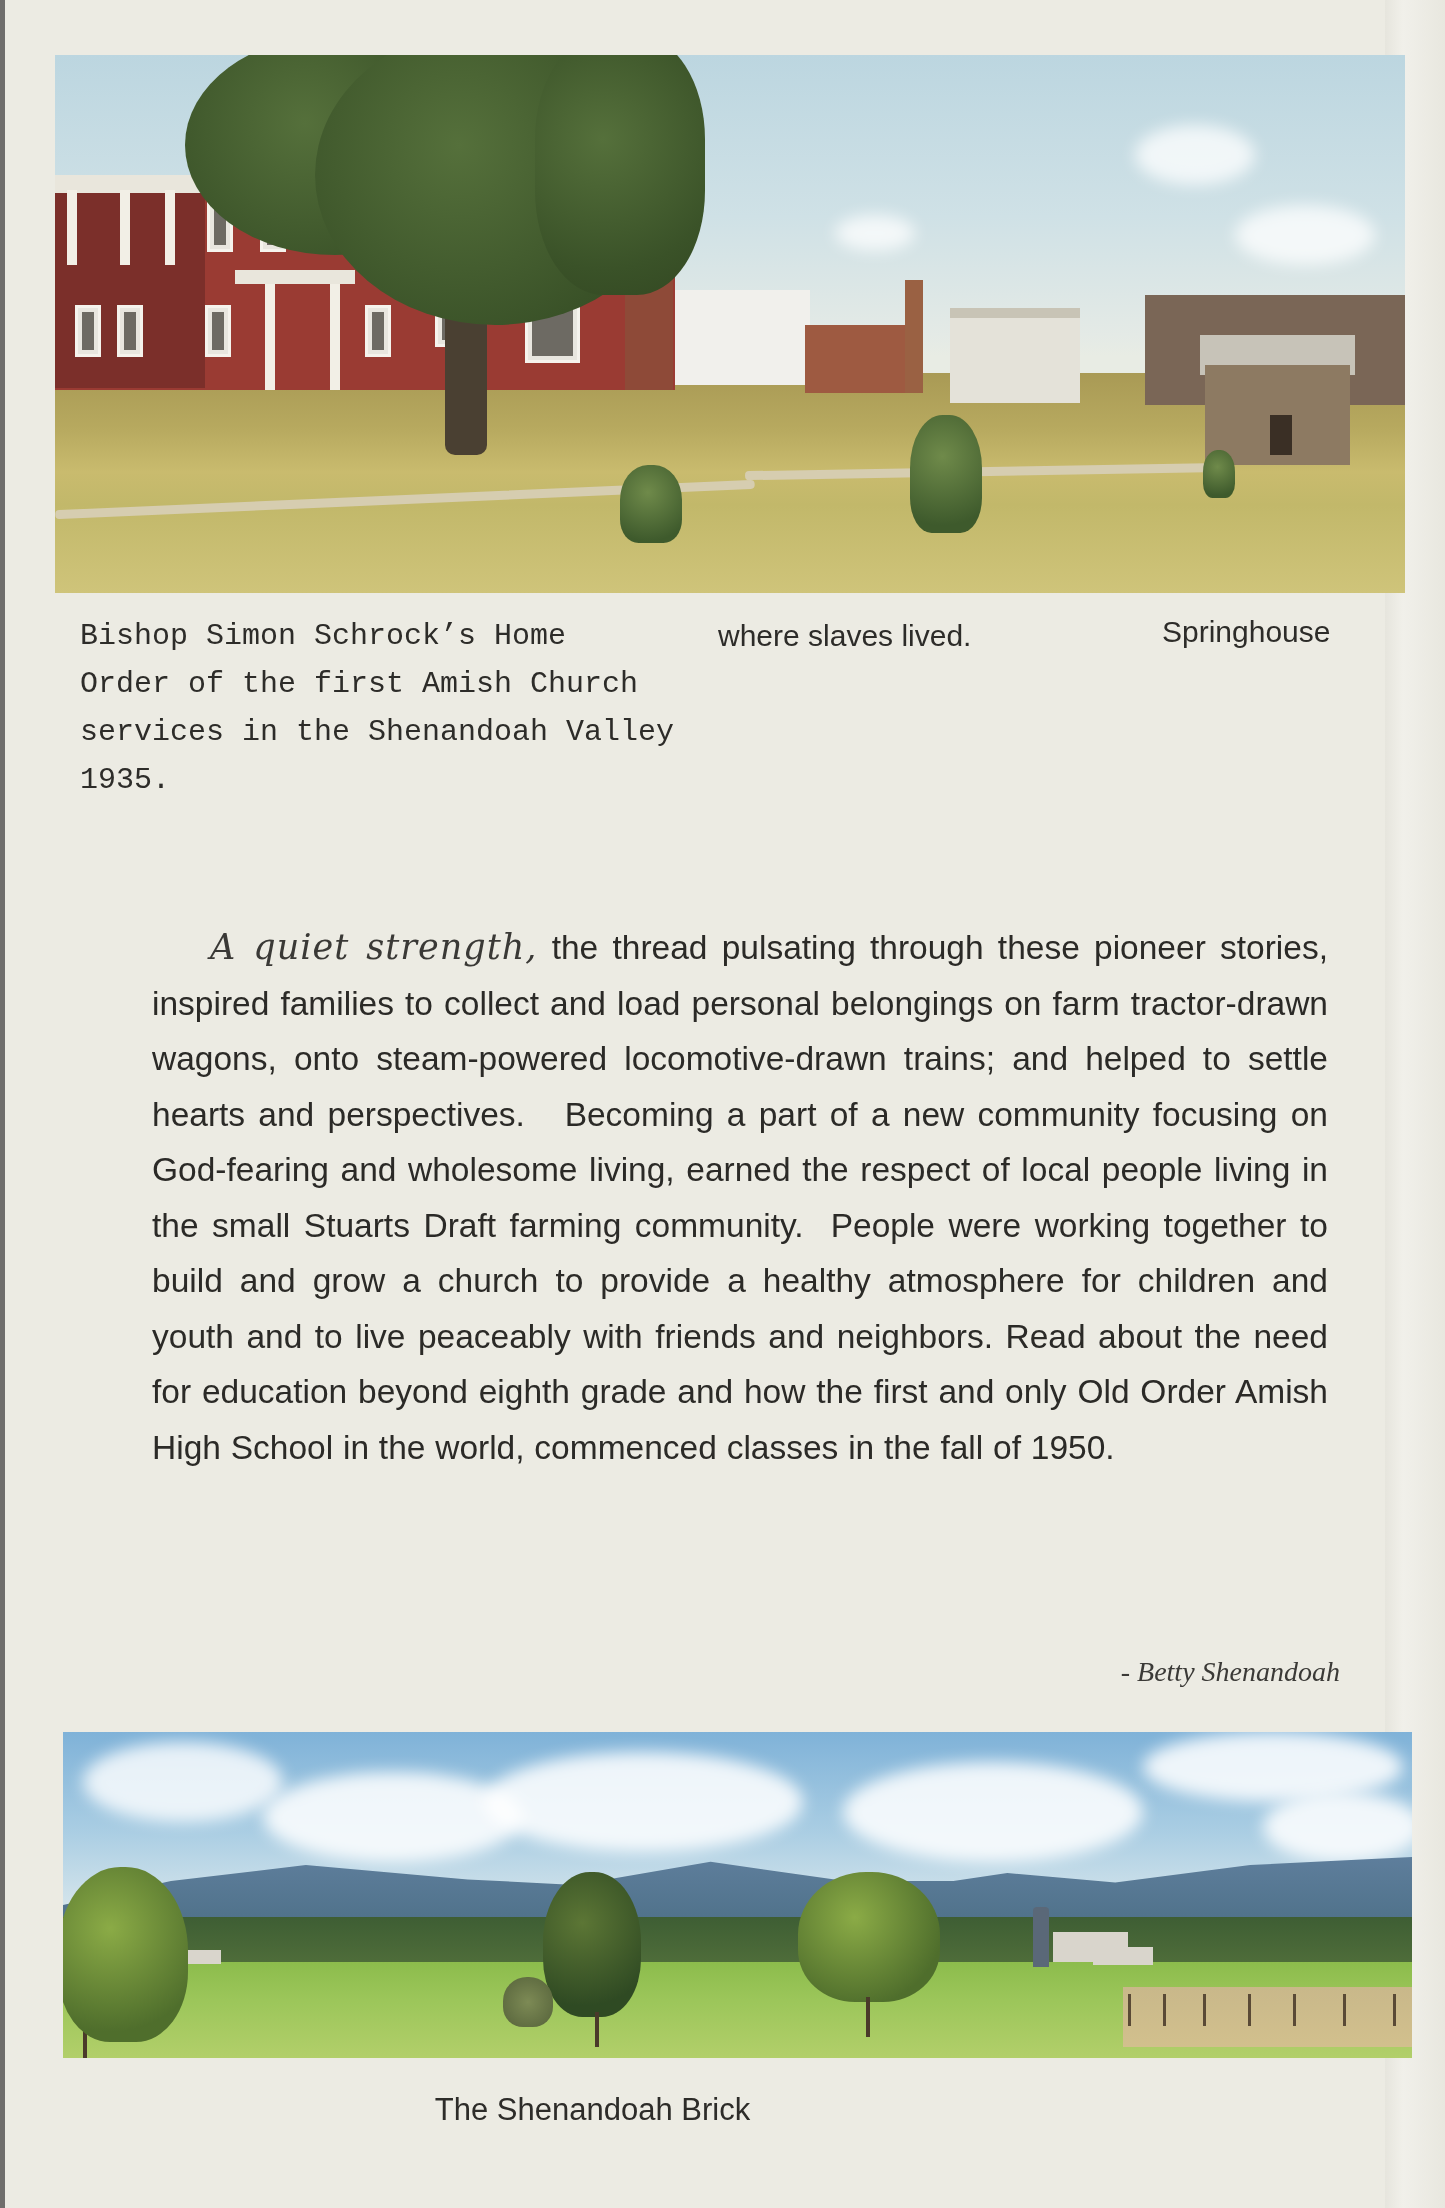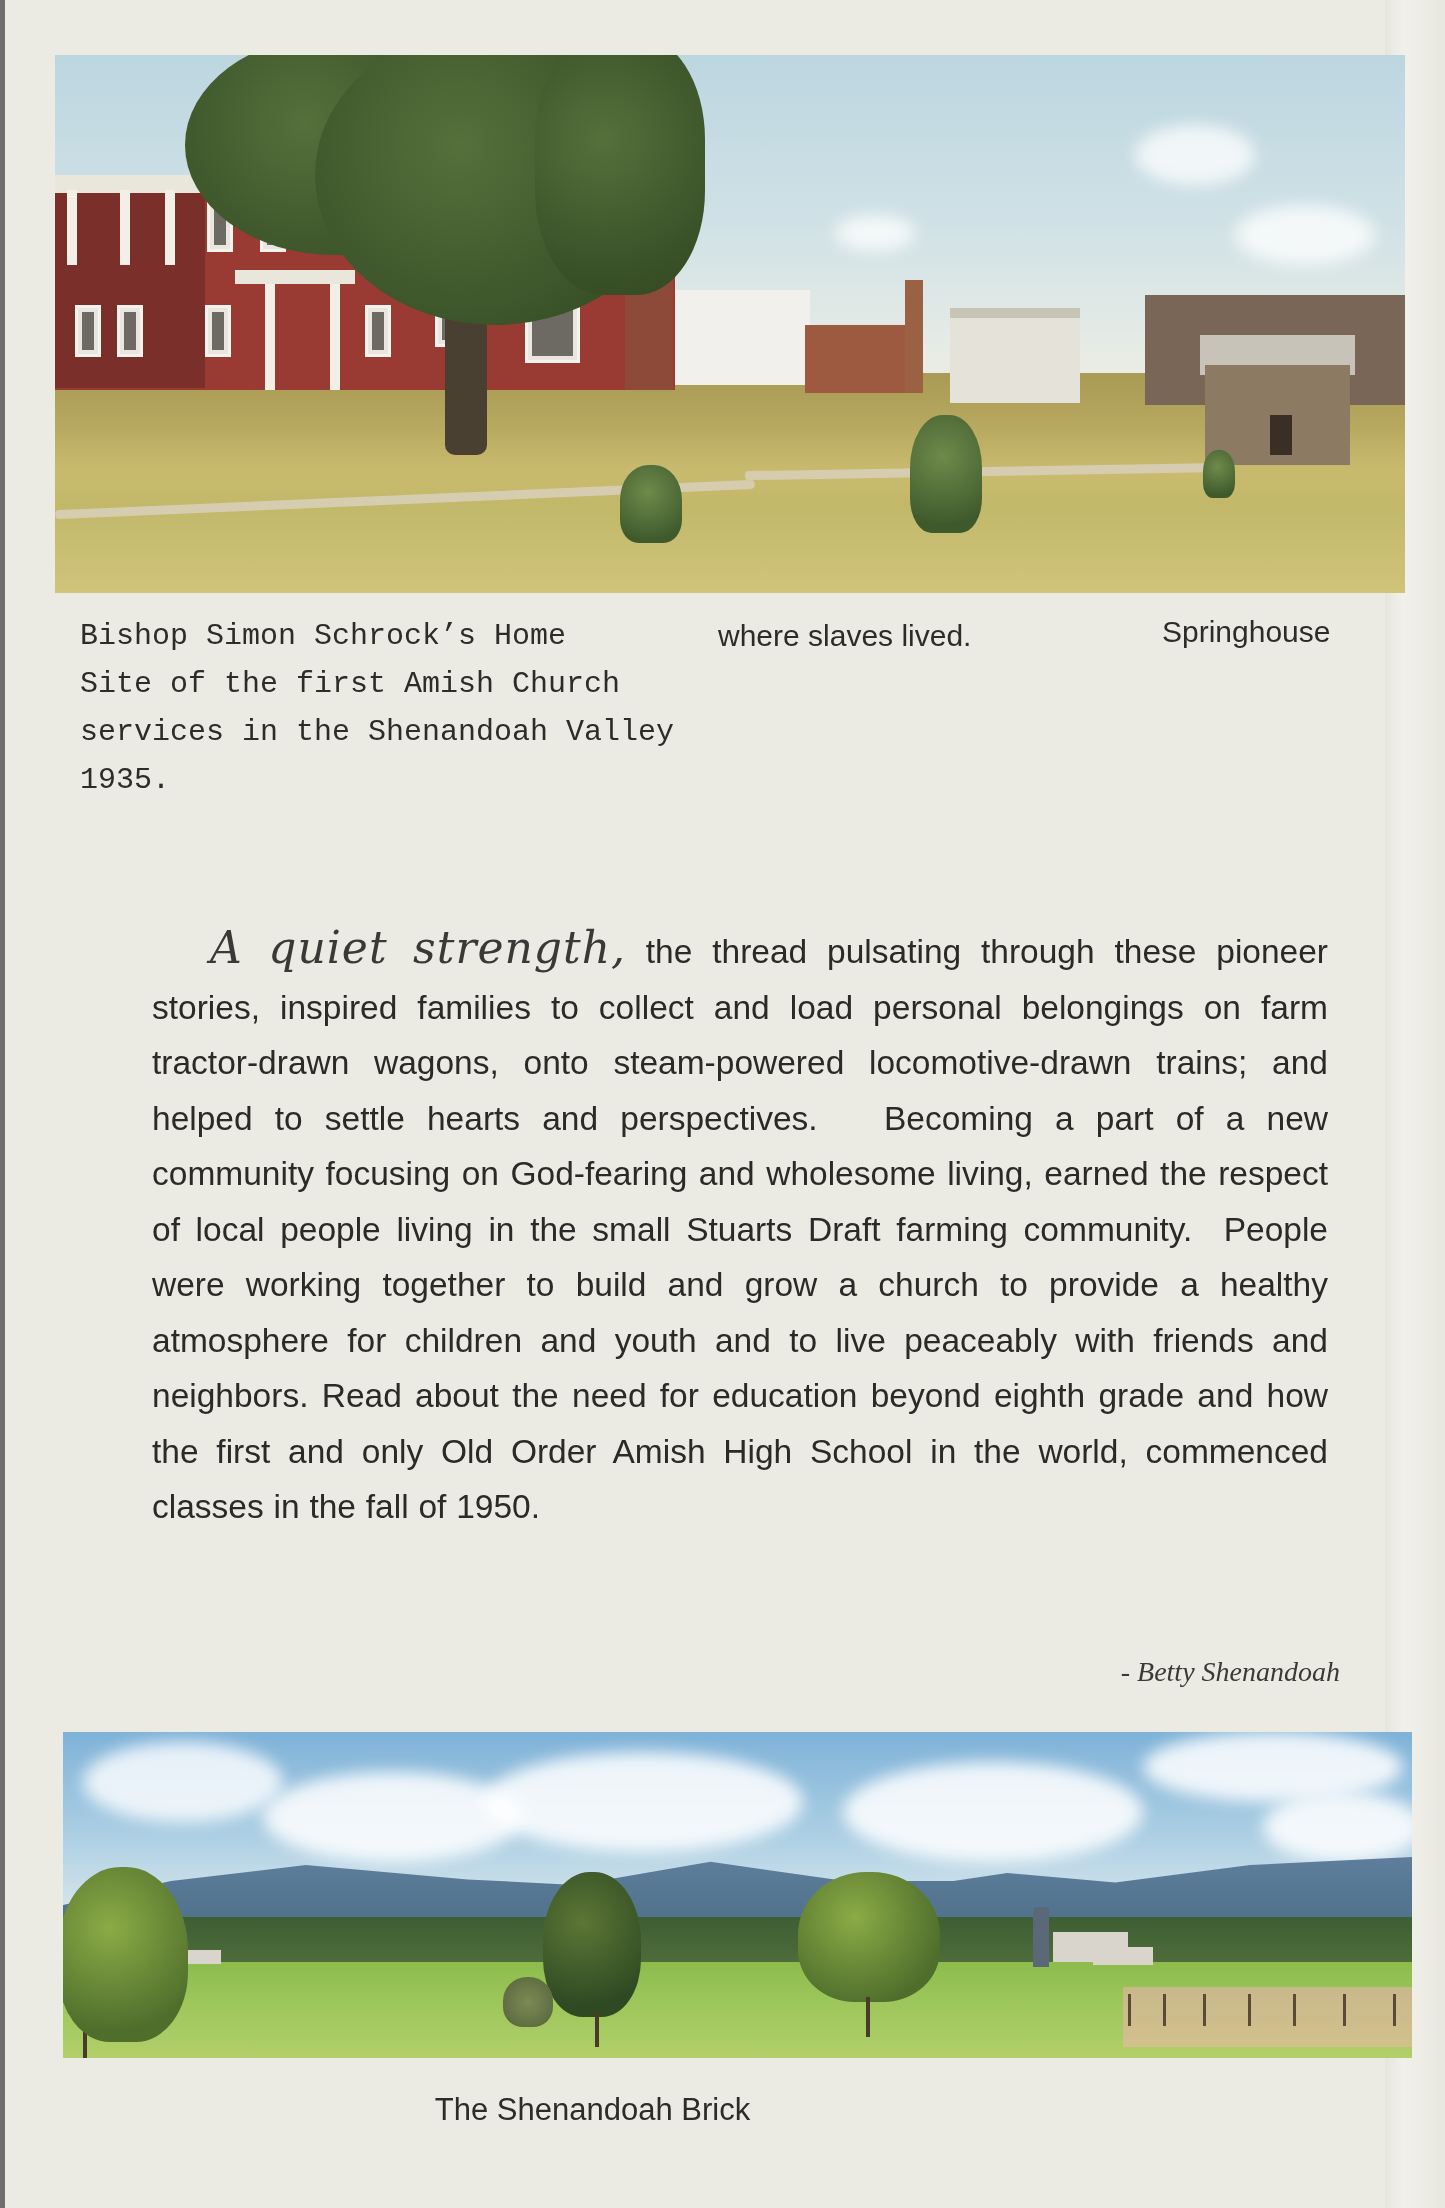--- a/index.html
+++ b/index.html
@@ -43,21 +43,21 @@
   
   .caption { position:absolute; font-size:30px; line-height:48px; color:#2d2c29; }
   .caption b { font-style:italic; font-weight:bold; }
   .cap-left { left:80px; top:612px; width:600px;font-family:Liberation Mono, monospace; }
   .cap-mid { left:718px; top:612px; width:400px; }
   .cap-right { left:1162px; top:608px; width:220px; }
 
   
   .body-text { position:absolute; left:152px; top:920px; width:1176px;
     font-size:33.5px; line-height:55.5px; text-align:justify; color:#2b2a27; word-spacing:0.5px; }
-  .lead { font-family:"DejaVu Serif","Liberation Serif",serif; font-style:italic; font-size:44px;
+  .lead { font-family:"DejaVu Serif","Liberation Serif",serif; font-style:italic; font-size:35px;
     color:#3a3936; padding-left:58px; letter-spacing:1px; }
   .signature { position:absolute; left:1050px; top:1656px; width:290px; text-align:right;
     font-family:"Liberation Serif","DejaVu Serif",serif; font-style:italic; font-size:28px; color:#3b3a37; }
 
   
   .photo-bottom { position:absolute; left:63px; top:1732px; width:1349px; height:326px; overflow:hidden;
     background:linear-gradient(180deg,#7fb2d8 0%,#a9cde3 30%,#d7e6ec 55%,#e5ecec 62%); }
   .mountains { position:absolute; left:0; top:125px; width:100%; height:80px;
     background:linear-gradient(180deg,#5e7e9c,#4c6f86); 
     clip-path:polygon(0 60%,8% 30%,18% 10%,30% 28%,38% 35%,48% 6%,58% 30%,66% 30%,70% 20%,78% 32%,88% 10%,100% 0,100% 100%,0 100%); }
@@ -124,21 +124,21 @@
   <div class="tree-canopy" style="left:260px;top:-30px;width:360px;height:300px;"></div>
   <div class="tree-canopy" style="left:480px;top:-20px;width:170px;height:260px;border-radius:40%;"></div>
 
   <div class="bush" style="left:565px;top:410px;width:62px;height:78px;"></div>
   <div class="bush" style="left:855px;top:360px;width:72px;height:118px;"></div>
   <div class="bush" style="left:1148px;top:395px;width:32px;height:48px;"></div>
 </div>
 
 <div class="caption cap-left">
   <div>Bishop Simon Schrock’s Home</div>
-  <div>Site of the first Amish Church</div>
+  <div>Order of the first Amish Church</div>
   <div>services in the Shenandoah Valley</div>
   <div>1935.</div>
 </div>
 <div class="caption cap-mid">
   <div>where slaves lived.</div>
 </div>
 <div class="caption cap-right">Springhouse</div>
 
 <div class="body-text"><span class="lead">A quiet strength,</span><span> the thread pulsating through these pioneer stories, inspired families to collect and load personal belongings on farm tractor-drawn wagons, onto steam-powered locomotive-drawn trains; and helped to settle hearts and perspectives.&nbsp;&nbsp; Becoming a part of a new community focusing on God-fearing and wholesome living, earned the respect of local people living in the small Stuarts Draft farming community.&nbsp; People were working together to build and grow a church to provide a healthy atmosphere for children and youth and to live peaceably with friends and neighbors. Read about the need for education beyond eighth grade and how the first and only Old Order Amish High School in the world, commenced classes in the fall of 1950.</span></div>
 <div class="signature">- Betty Shenandoah</div>

